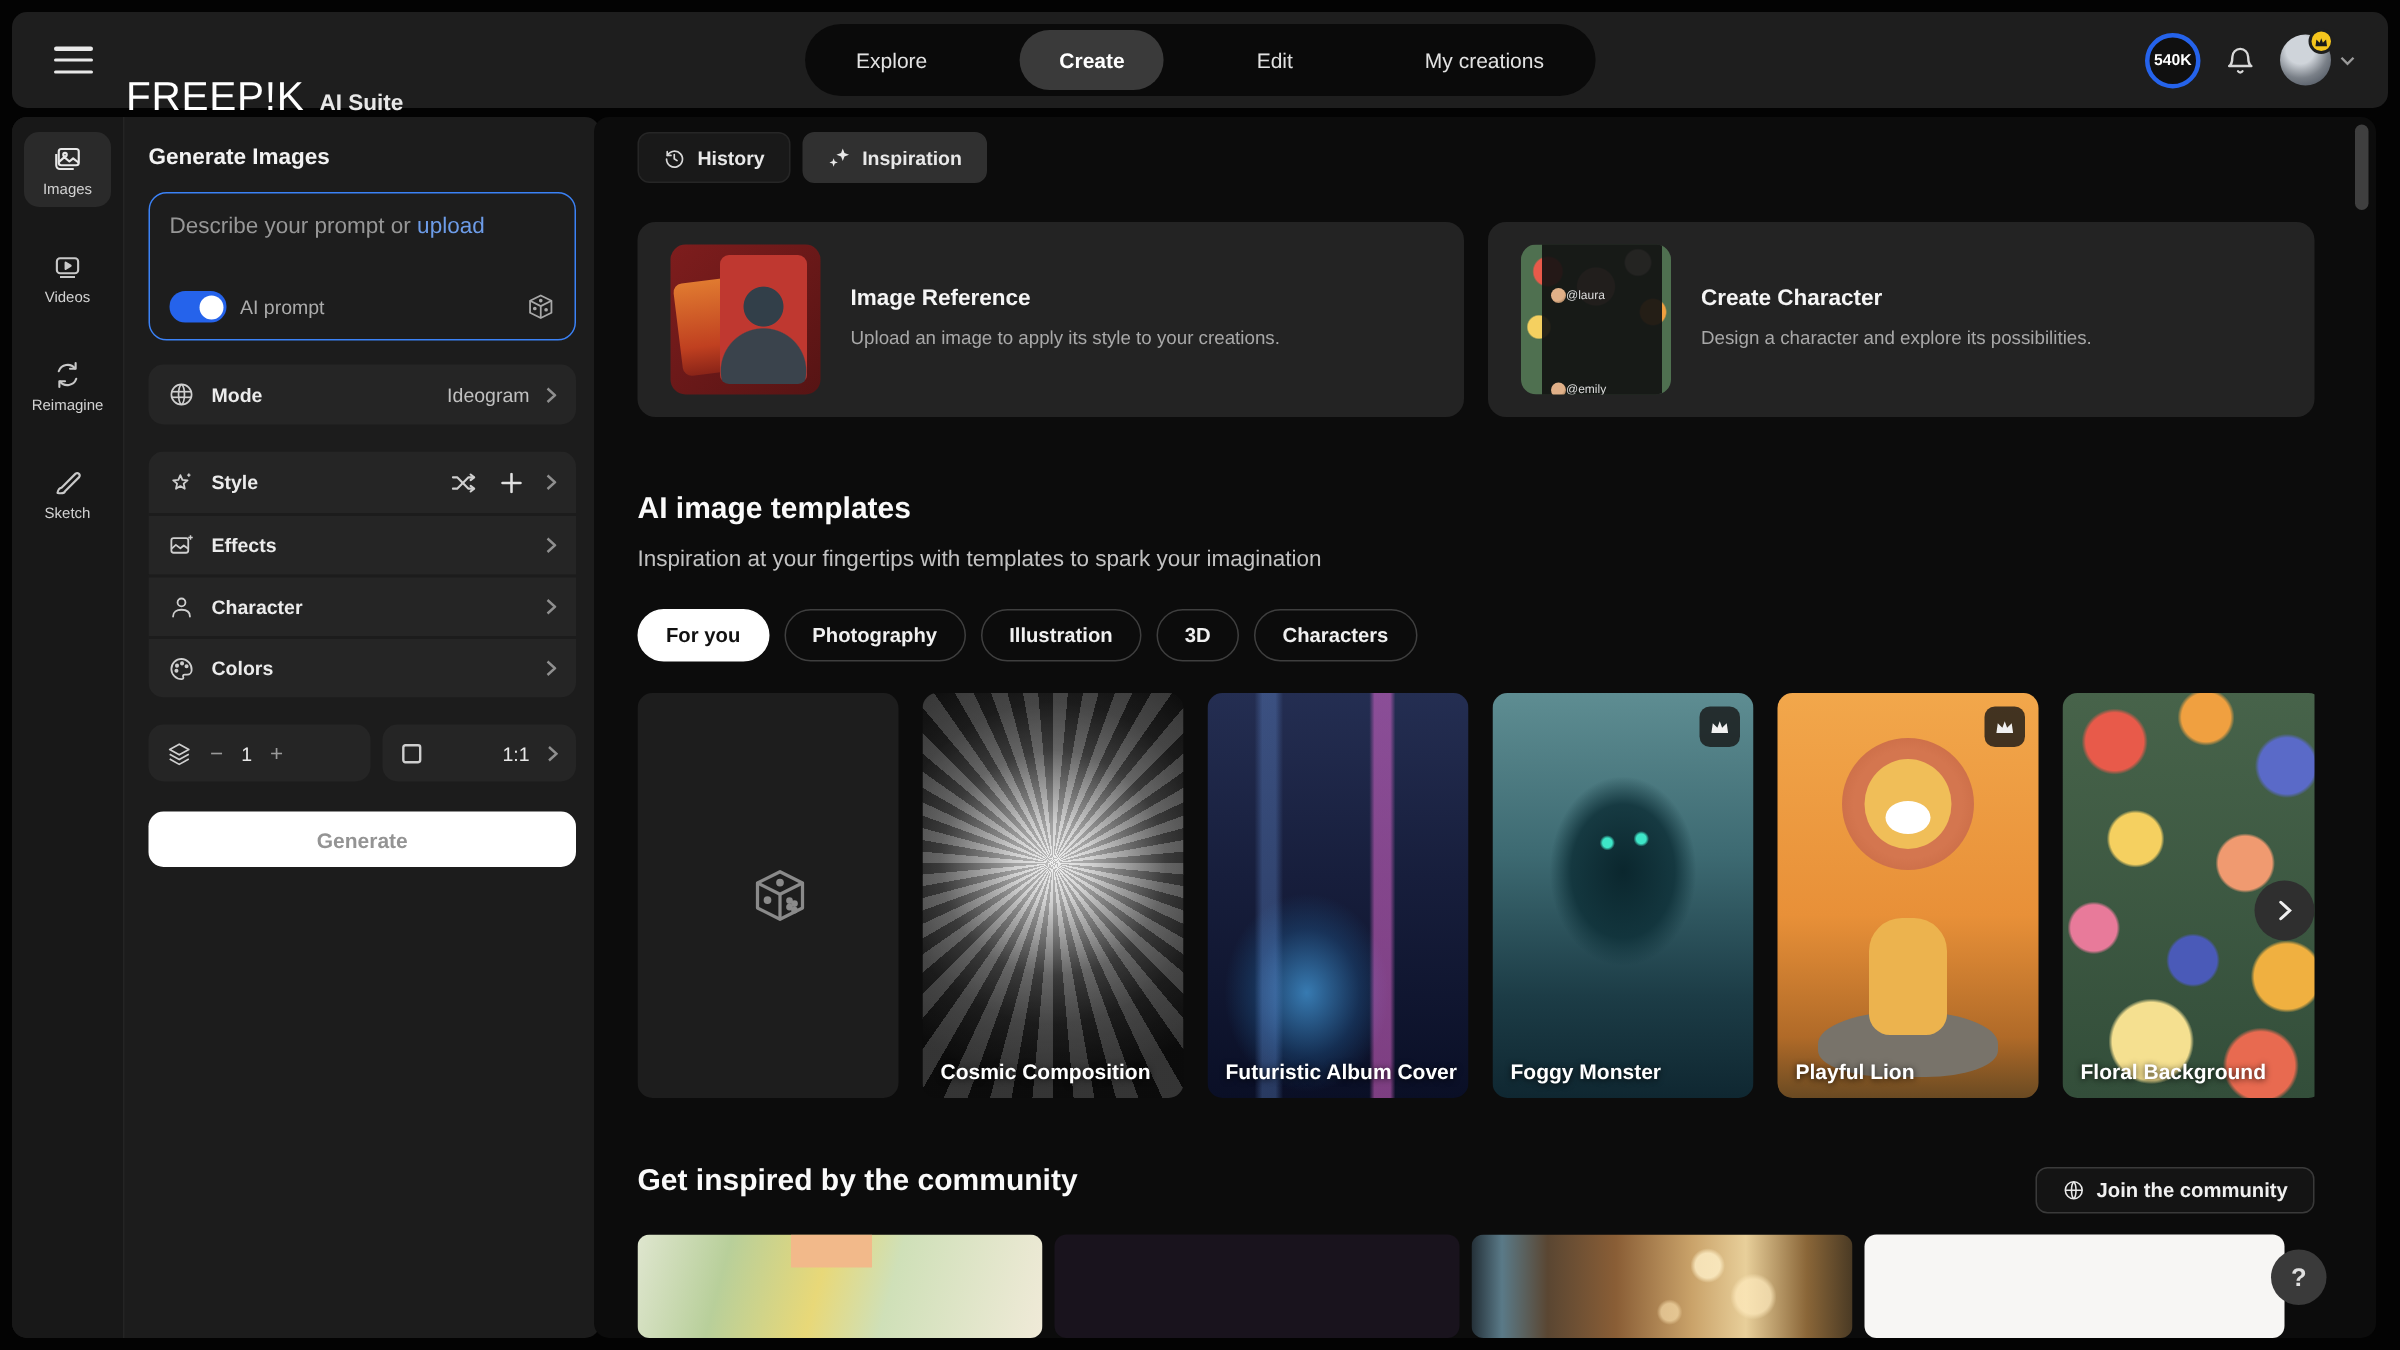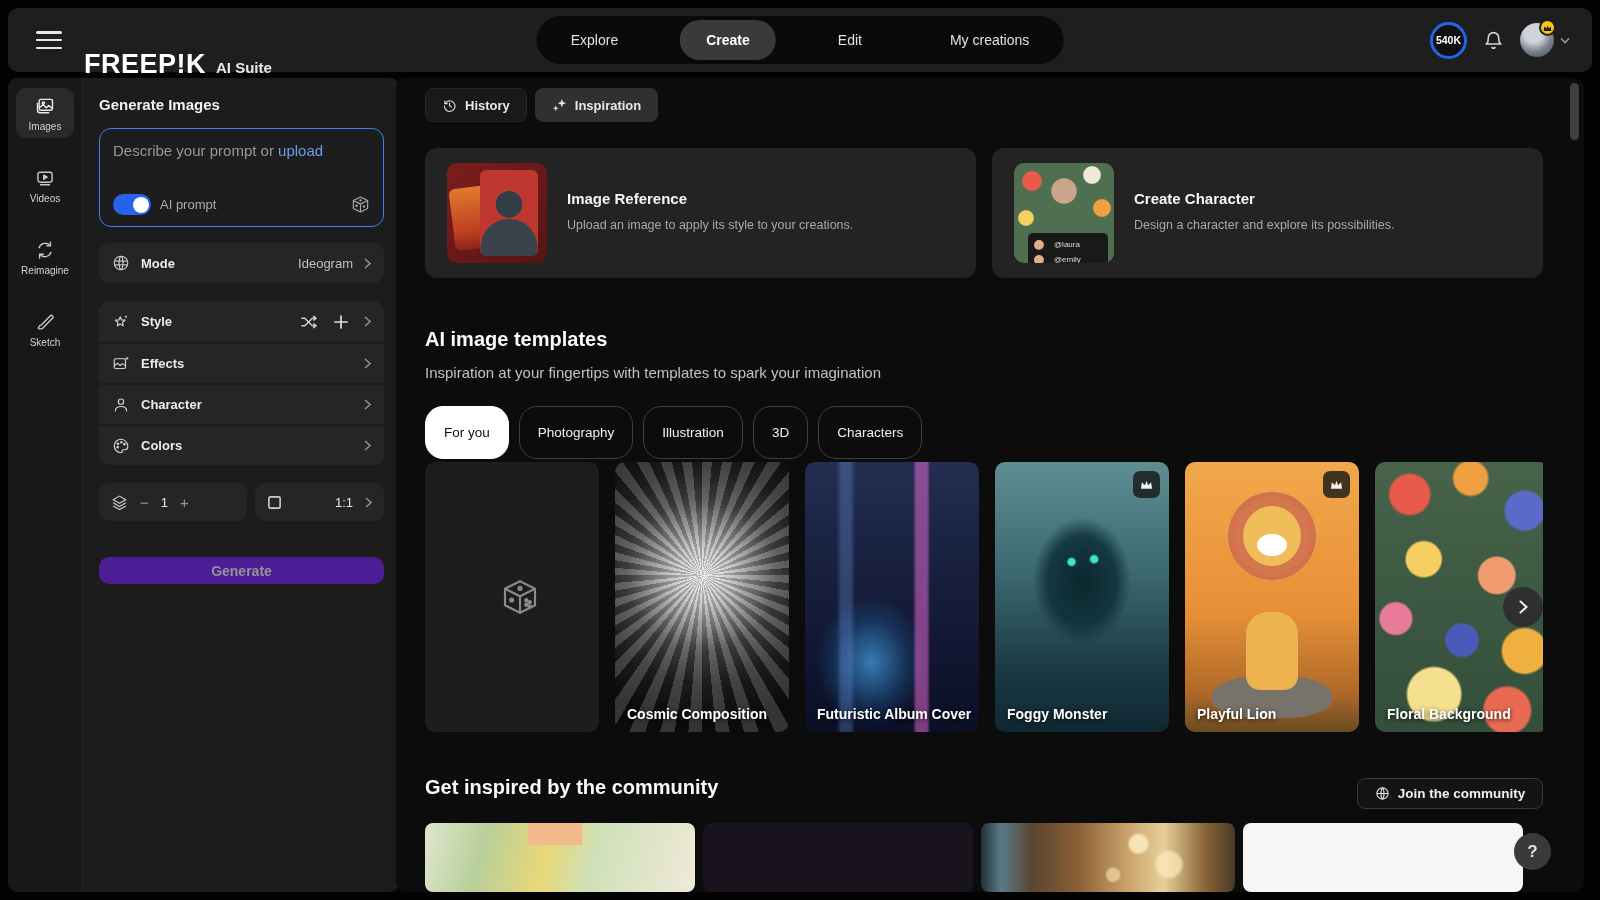--- a/index.html
+++ b/index.html
@@ -8,21 +8,21 @@
   .stage { position:relative; width:1600px; height:900px; background:#030303; }
   svg { display:block; }
 
   
   .topbar { position:absolute; left:8px; top:8px; width:1584px; height:64px;
     background:#1e1e1e; border-radius:10px; display:flex; align-items:center; }
   .hamburger { width:26px; height:18px; margin-left:28px; display:flex; flex-direction:column;
     justify-content:space-between; cursor:pointer; }
   .hamburger span { display:block; height:2.5px; background:#e8e8e8; border-radius:2px; }
   .logo-wrap { display:flex; align-items:baseline; margin-left:22px; }
-  .logo { font-size:27px; font-weight:700; letter-spacing:.5px; color:#fff;margin-top:48px; }
+  .logo { font-size:27px; font-weight:400; letter-spacing:.5px; color:#fff;margin-top:48px; }
   .suite { font-size:15px; font-weight:700; color:#e8e8e8; margin-left:10px; }
   .topnav { position:absolute; left:50%; top:8px; transform:translateX(-50%);
     background:#0a0a0a; border-radius:26px; height:48px; display:flex; align-items:center; padding:0 8px;gap:36px; }
   .topnav .navitem { padding:12px 26px; font-size:14px; color:#e2e2e2; border-radius:24px; cursor:pointer; white-space:nowrap; }
   .topnav .navitem.active { background:#3a3a3a; font-weight:700; color:#fff; }
   .top-right { margin-left:auto; margin-right:22px; display:flex; align-items:center; gap:16px; }
   .credits { width:37px; height:37px; border-radius:50%; border:3px solid #2563eb; background:#101010;
     display:flex; align-items:center; justify-content:center; font-size:10.5px; font-weight:700; color:#fff; cursor:pointer; }
   .bell { cursor:pointer; }
   .avatar-wrap { position:relative; display:flex; align-items:center; gap:6px; cursor:pointer; }
@@ -61,21 +61,21 @@
   .opt-group .row { height:41px; }
   .opt-group .row + .row { border-top:2px solid #1c1c1c; }
   .row .right-icons { margin-left:auto; display:flex; align-items:center; gap:16px; }
   .controls { margin-top:18px; display:flex; gap:8px; }
   .ctrl-box { background:#252525; border-radius:10px; height:38px; display:flex; align-items:center; padding:0 12px; gap:12px; }
   .ctrl-box.count { width:148px; }
   .ctrl-box.ratio { flex:1; }
   .ctrl-btn { color:#9a9a9a; font-size:15px; cursor:pointer; line-height:1; }
   .count-value { font-size:13px; color:#e8e8e8; }
   .ratio-value { margin-left:auto; font-size:13px; color:#e8e8e8; }
-  .generate-btn { margin-top:36px; height:27px; background:#4c1d95; border-radius:10px; border:none; width:100%;
+  .generate-btn { margin-top:20px; height:37px; background:#ffffff; border-radius:10px; border:none; width:100%;
     font-size:14px; font-weight:600; color:#949494; cursor:pointer; font-family:"Liberation Sans",sans-serif; }
 
   
   .content { position:absolute; left:396px; top:78px; width:1188px; height:814px;
     background:#0c0c0c; border-radius:10px; overflow:hidden; }
   .toolbar { position:absolute; top:10px; left:29px; display:flex; gap:8px; }
   .tool-btn { height:34px; border-radius:8px; display:flex; align-items:center; gap:8px; padding:0 16px;
     font-size:13px; font-weight:600; color:#e8e8e8; cursor:pointer; background:#191919; border:1px solid #262626; }
   .tool-btn.active { background:#303030; border-color:#303030; }
 
@@ -103,31 +103,31 @@
   .ft-style div:nth-child(9){background:#4a5a6a;}
   .ft-char { background:
       radial-gradient(circle at 18% 18%, #e85a4a 0 8%, transparent 9%),
       radial-gradient(circle at 78% 12%, #f0e8d8 0 7%, transparent 8%),
       radial-gradient(circle at 88% 45%, #f0a040 0 8%, transparent 9%),
       radial-gradient(circle at 12% 55%, #f5d060 0 7%, transparent 8%),
       radial-gradient(circle at 50% 28%, #caa58a 0 14%, transparent 15%),
       #4f7050; }
   .handles { position:absolute; left:14px; right:6px; bottom:-8px; background:rgba(18,18,18,.92);
     border-radius:5px; padding:4px 6px; }
-  .handle-row { display:flex; align-items:center; gap:10px; height:15px; }
+  .handle-row { display:flex; align-items:center; gap:0; height:15px;margin-top:48px; }
   .handle-row .hava { width:10px; height:10px; border-radius:50%;
     background:radial-gradient(circle at 40% 35%, #e0b088 0 55%, #7a5a3a 100%); flex:none; }
   .handle-row .hname { font-size:8px; color:#ddd; }
 
   .sec-title { position:absolute; left:29px; font-size:20px; font-weight:700; color:#fafafa; }
   .t-title { top:250px; }
   .t-sub { position:absolute; left:29px; top:286px; font-size:15px; color:#c2c2c2; }
   .pills { position:absolute; left:29px; top:328px; display:flex; gap:10px; }
-  .pill { height:53px; display:flex; align-items:center; padding:15px 18px; border-radius:18px;
-    border:1px solid #3f3f3f; font-size:13.5px; font-weight:400; color:#f0f0f0; cursor:pointer; background:transparent; }
+  .pill { height:35px; display:flex; align-items:center; padding:15px 18px; border-radius:18px;
+    border:1px solid #3f3f3f; font-size:13.5px; font-weight:700; color:#f0f0f0; cursor:pointer; background:transparent; }
   .pill.active { background:#fff; color:#111; border-color:#fff; }
 
   .tcards { position:absolute; left:29px; top:384px; width:1118px; height:270px; display:flex; gap:16px; overflow:hidden; }
   .tcard { width:174px; height:270px; border-radius:10px; flex:none; position:relative; overflow:hidden; cursor:pointer;padding-left:15px; }
   .tcard .tlabel { position:absolute; left:12px; bottom:10px; font-size:14px; font-weight:700; color:#fff;
     text-shadow:0 1px 4px rgba(0,0,0,.8); }
   .premium { position:absolute; top:9px; right:9px; width:27px; height:27px; border-radius:7px;
     background:rgba(22,22,22,.8); display:flex; align-items:center; justify-content:center; }
   .tc-dice { background:#1d1d1d; display:flex; align-items:center; justify-content:center; }
   .tc-cosmic { background:

